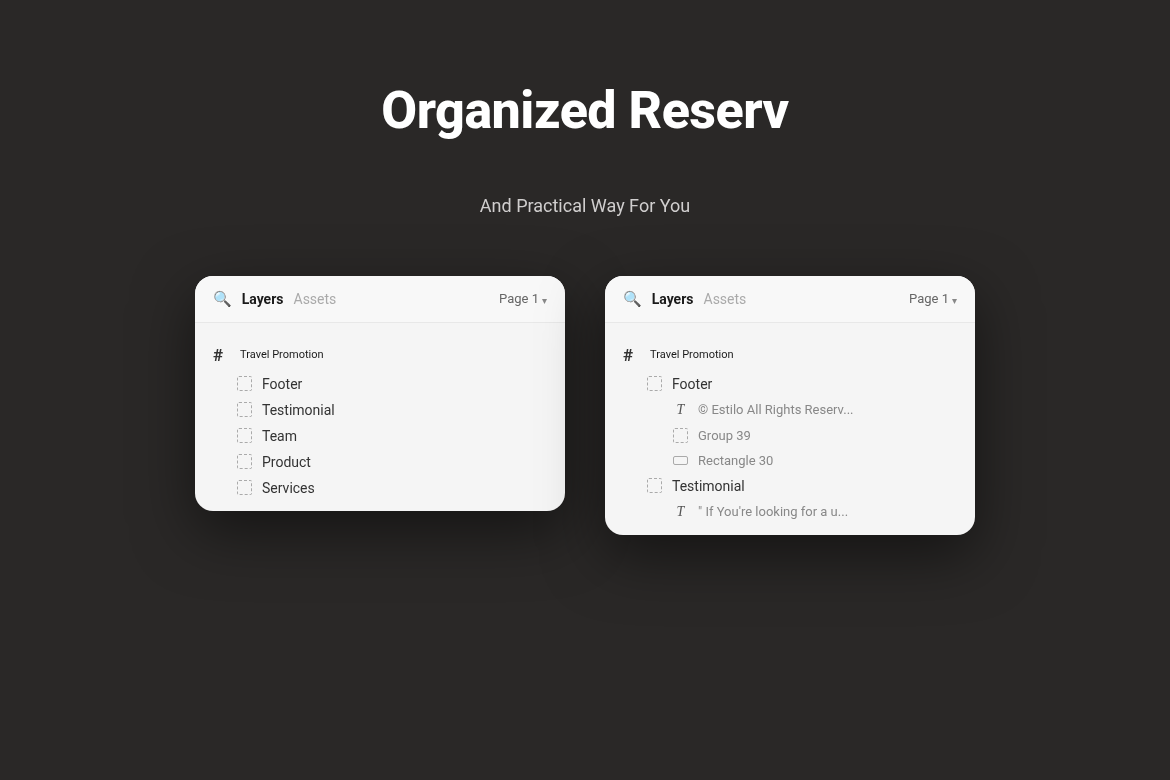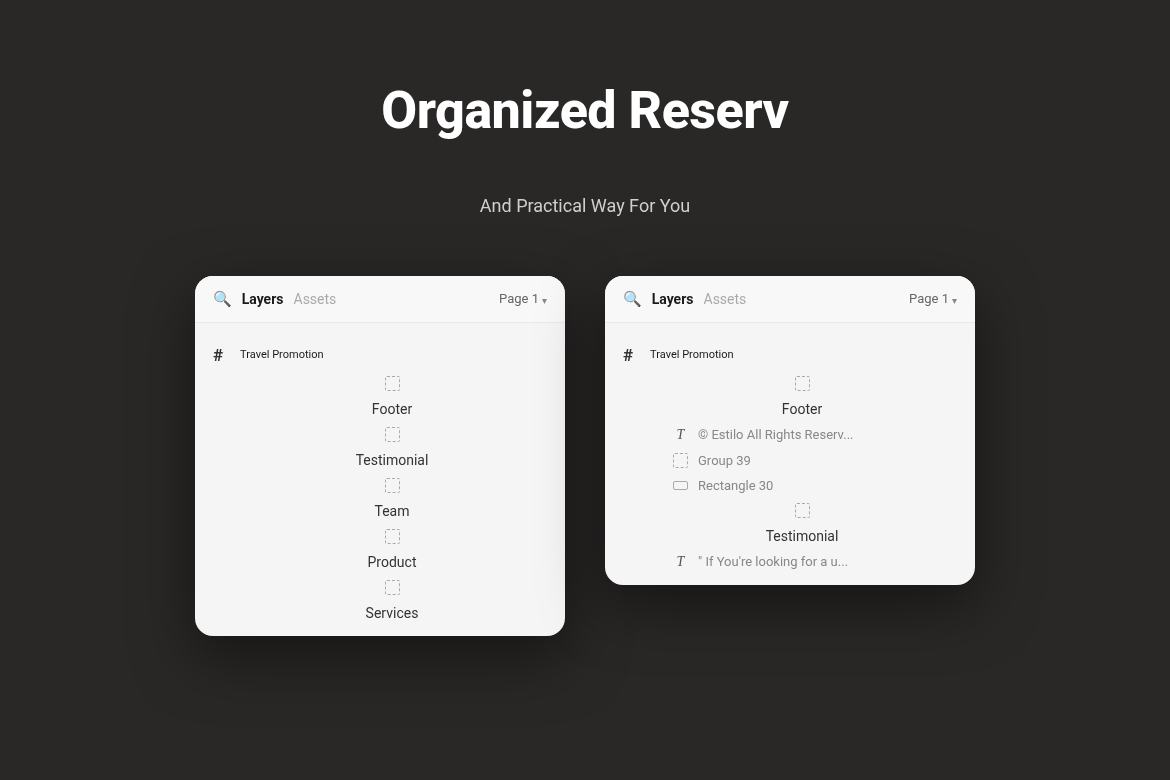--- a/index.html
+++ b/index.html
@@ -113,21 +113,20 @@
       font-weight: 400;
       color: #1a1a1a;
       margin-left: 9px;
     }
 
     .layer-item {
       display: flex;
       align-items: center;
       padding: 5px 18px 5px 42px;
       gap: 10px;
-      flex-direction: column;
     }
 
     .layer-item-deep {
       display: flex;
       align-items: center;
       padding: 5px 18px 5px 68px;
       gap: 10px;
     }
 
     .dashed-square {

